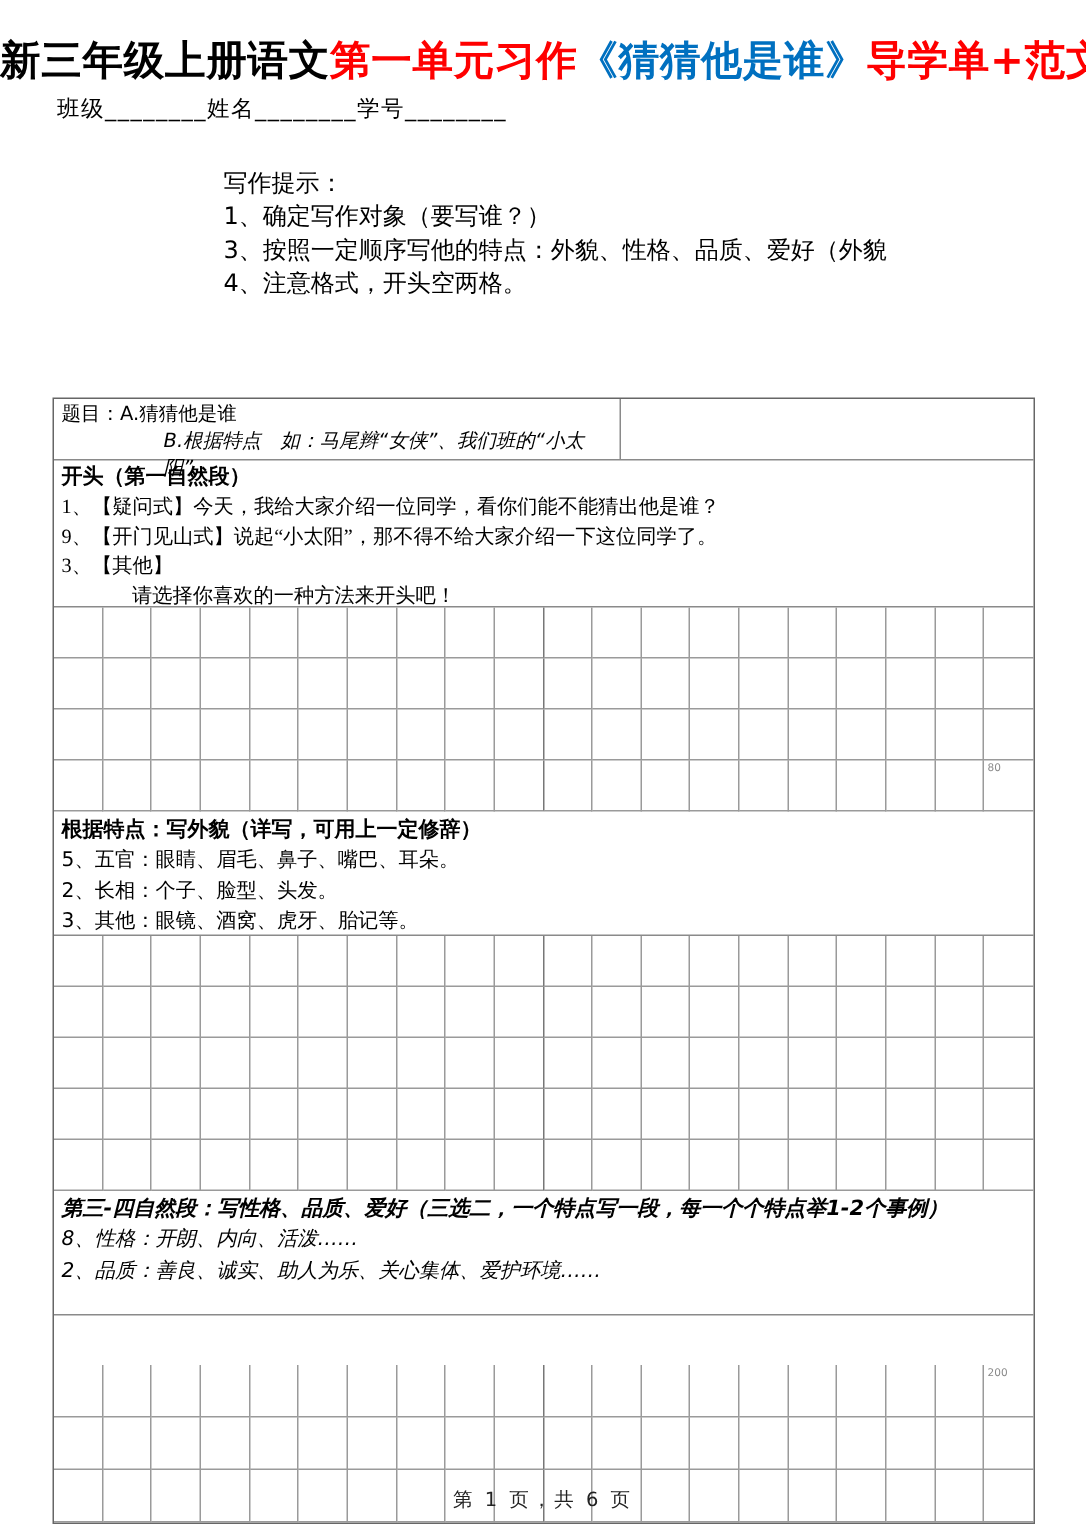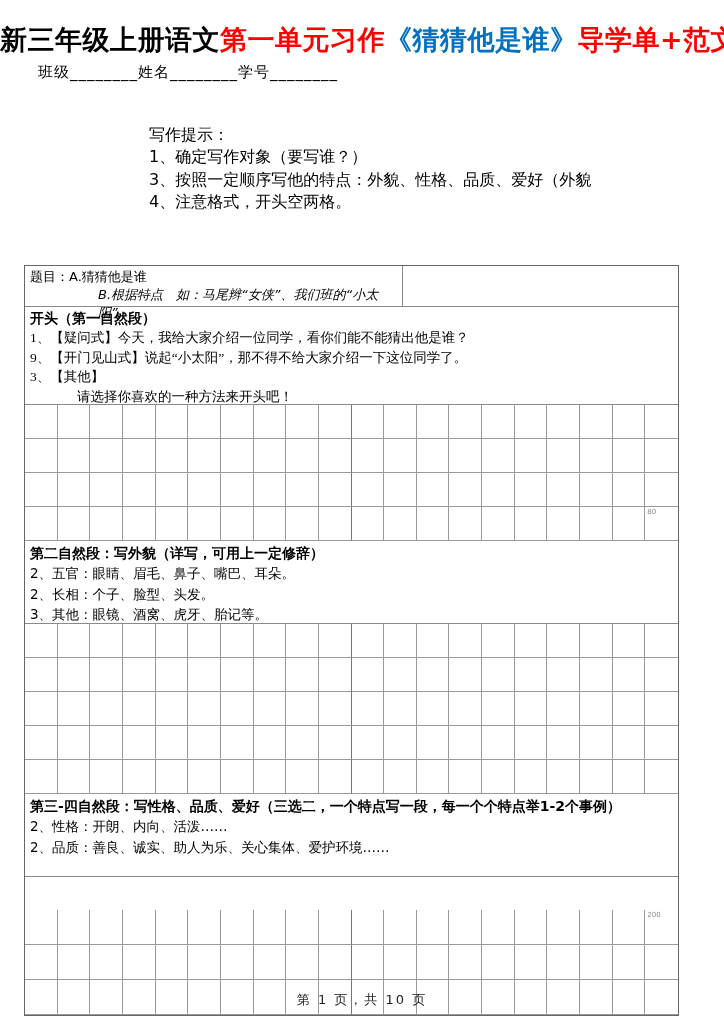--- a/index.html
+++ b/index.html
@@ -11,37 +11,37 @@
   .title{position:absolute;top:22px;left:0;width:100%;text-align:center;
          font-size:27px;font-weight:bold;letter-spacing:0.5px;white-space:nowrap;}
   .t-black{color:var(--ink,#000);}
   .t-red{color:var(--red,#f00);}
   .t-blue{color:var(--blue,#0070C0);}
 
   
   .info{position:absolute;top:63px;left:38px;font-size:15px;letter-spacing:1px;}
 
   
-  .tips{position:absolute;top:111px;left:149px;font-size:16px;line-height:22.4px;margin-top:13px;}
+  .tips{position:absolute;top:111px;left:149px;font-size:16px;line-height:22.4px;}
   .tips .indent{margin-left:32px;}
 
   
-  .sheet{position:absolute;top:265px;left:24px;width:653px;
+  .sheet{position:absolute;top:265px;left:35px;width:653px;
          border:1.5px solid #666;box-sizing:content-box;background:#fff;}
   .trow{display:flex;height:41px;border-bottom:1px solid #8a8a8a;box-sizing:border-box;}
   .tleft{width:378px;border-right:1px solid #8a8a8a;padding:2px 5px;
          font-size:13px;line-height:18px;box-sizing:border-box;}
   .tleft .l2{margin-left:68px;font-style:italic;}
   .tright{flex:1;}
 
   .sec{padding:2px 5px;border-bottom:1px solid #8a8a8a;font-size:13.5px;box-sizing:border-box;}
   .sec .head{font-weight:bold;font-size:14px;}
   .s1{height:98px;line-height:19.4px;font-family:Liberation Serif, serif;}
   .s2{height:83px;line-height:20.4px;}
-  .s3{height:83px;line-height:20.4px;}
+  .s3{height:83px;line-height:20.4px;font-style:italic;}
   .s1 .indent2{margin-left:47px;}
 
   .grid{display:grid;grid-template-columns:repeat(20,1fr);box-sizing:border-box;}
   .g0{grid-auto-rows:34px;}
   .g1{grid-auto-rows:34px;}
   .g2{grid-auto-rows:35px;}
   .gcell{border-right:1px solid #9a9a9a;border-bottom:1px solid #9a9a9a;
          position:relative;box-sizing:border-box;}
   .gcell.mid{border-right-color:#777;}
   .gcell:nth-child(20n){border-right:none;text-align:center;}
@@ -166,22 +166,22 @@
         <div class="gcell"></div>
         <div class="gcell"></div>
         <div class="gcell"></div>
         <div class="gcell"></div>
         <div class="gcell">
           <span class="marker">80</span>
         </div>
       </div>
 
     <div class="sec s2">
-      <div class="head">第二自然段：写外貌（详写，可用上一定修辞）</div>
-      <div>2、五官：眼睛、眉毛、鼻子、嘴巴、耳朵。</div>
+      <div class="head">根据特点：写外貌（详写，可用上一定修辞）</div>
+      <div>5、五官：眼睛、眉毛、鼻子、嘴巴、耳朵。</div>
       <div>2、长相：个子、脸型、头发。</div>
       <div>3、其他：眼镜、酒窝、虎牙、胎记等。</div>
     </div>
 
     <div class="grid g1" style="grid-template-columns: repeat(20, 1fr);">
         <div class="gcell"></div>
         <div class="gcell"></div>
         <div class="gcell"></div>
         <div class="gcell"></div>
         <div class="gcell"></div>
@@ -277,21 +277,21 @@
         <div class="gcell"></div>
         <div class="gcell"></div>
         <div class="gcell"></div>
         <div class="gcell"></div>
         <div class="gcell"></div>
         <div class="gcell"></div>
       </div>
 
     <div class="sec s3">
       <div class="head">第三-四自然段：写性格、品质、爱好（三选二，一个特点写一段，每一个个特点举1-2个事例）</div>
-      <div>2、性格：开朗、内向、活泼……</div>
+      <div>8、性格：开朗、内向、活泼……</div>
       <div>2、品质：善良、诚实、助人为乐、关心集体、爱护环境……</div>
     </div>
 
     <div class="grid g2" style="grid-template-columns: repeat(20, 1fr); margin-top: 33px;">
         <div class="gcell"></div>
         <div class="gcell"></div>
         <div class="gcell"></div>
         <div class="gcell"></div>
         <div class="gcell"></div>
         <div class="gcell"></div>
@@ -348,15 +348,15 @@
         <div class="gcell"></div>
         <div class="gcell"></div>
         <div class="gcell"></div>
         <div class="gcell"></div>
         <div class="gcell"></div>
         <div class="gcell"></div>
       </div>
 
   </div>
 
-  <div class="footer">第 1 页，共 10 页</div>
+  <div class="footer">第 1 页，共 6 页</div>
 
 </div>
 
 </body></html>

